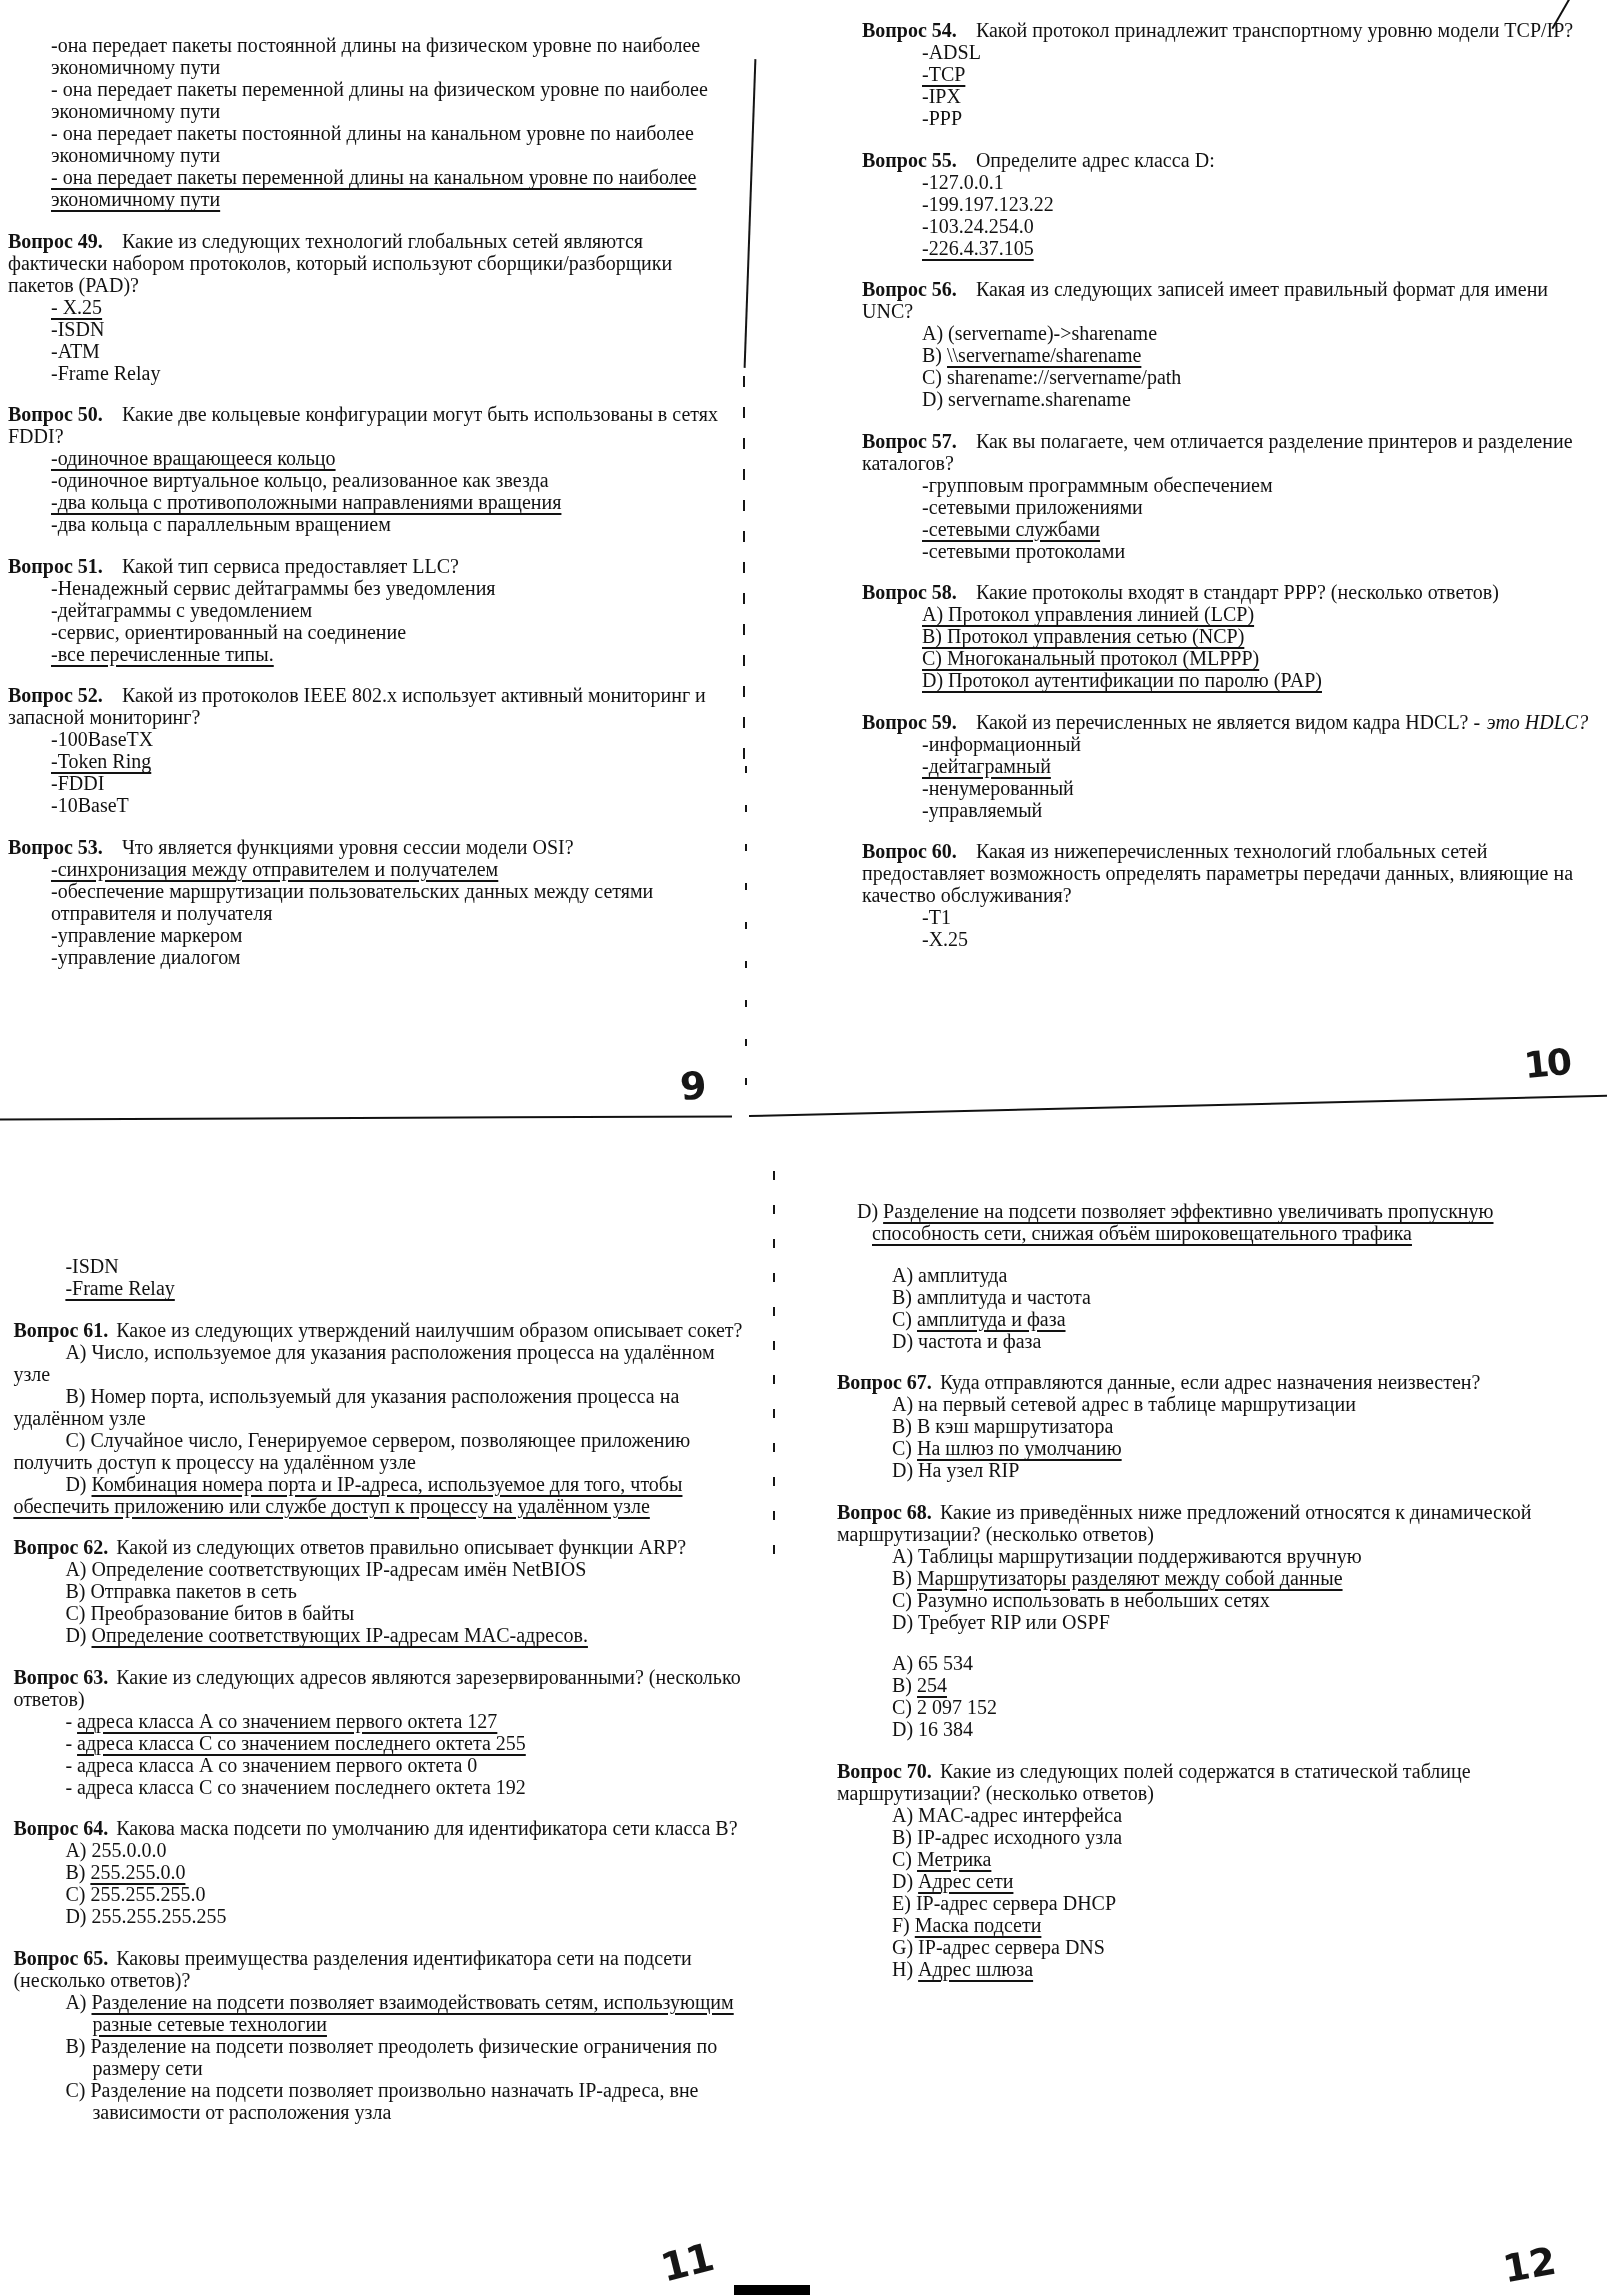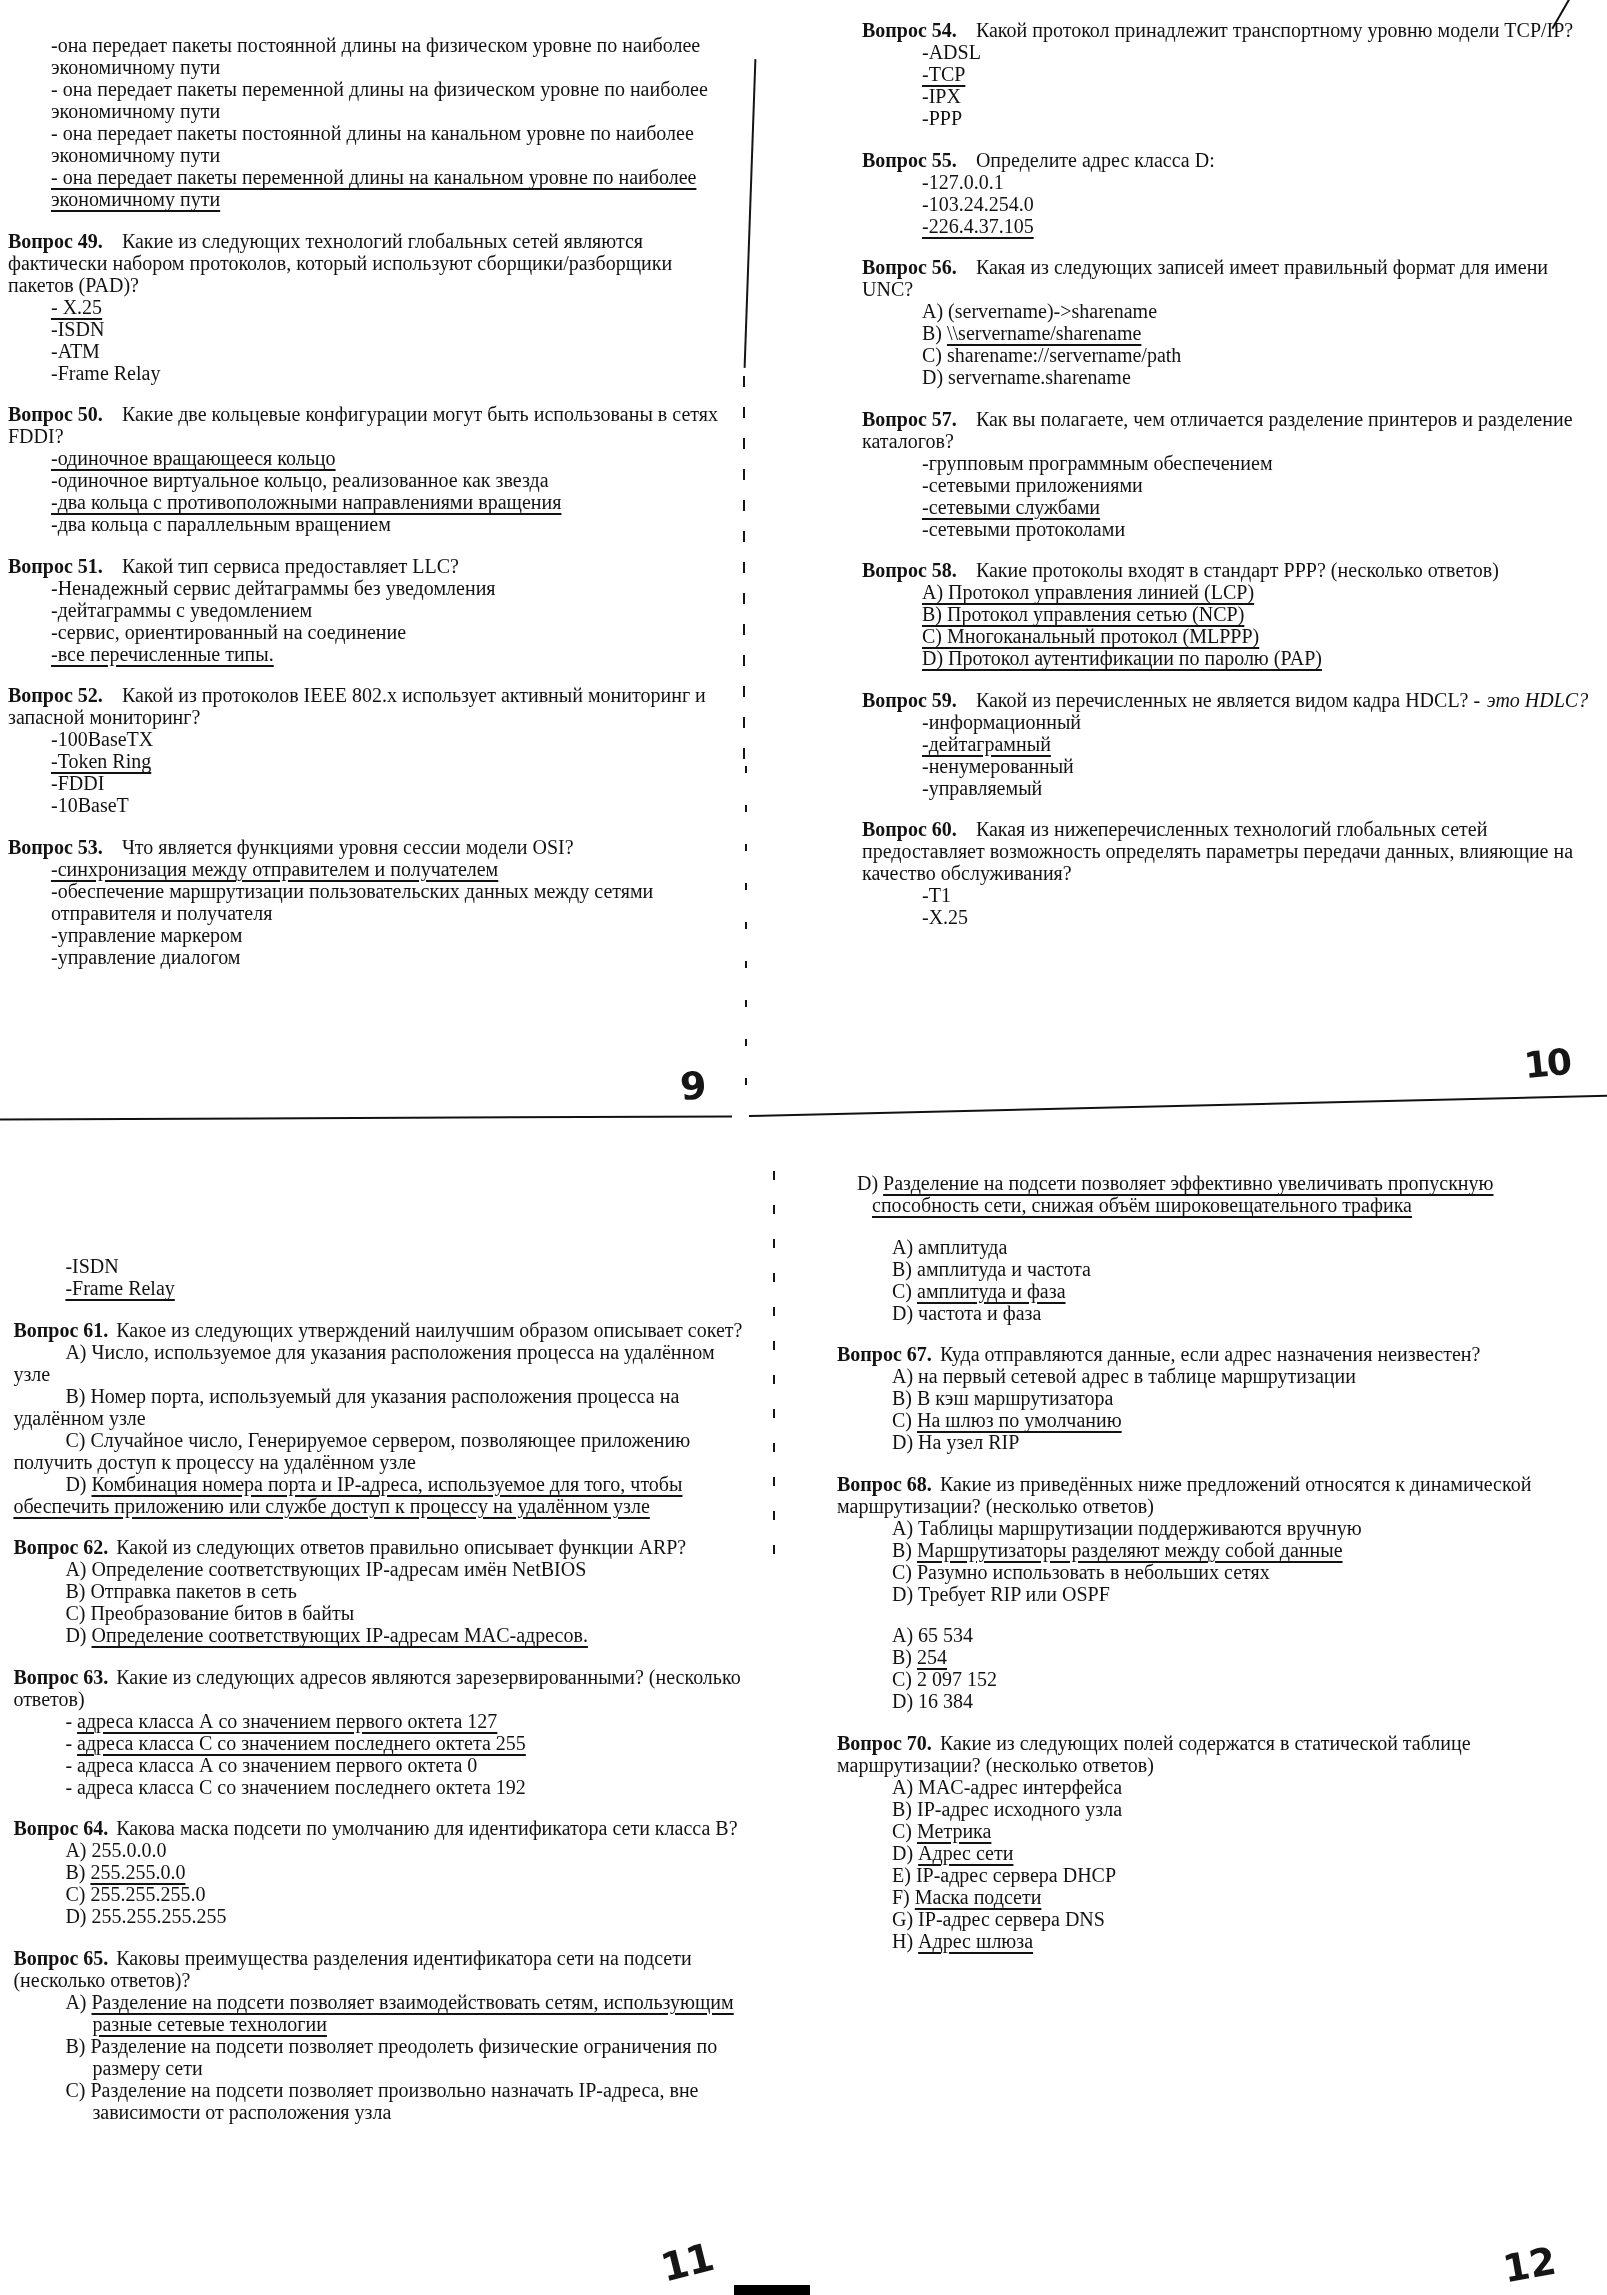--- a/index.html
+++ b/index.html
@@ -93,20 +93,21 @@
     <div class="qh"><b class="qn">Вопрос 54.</b><span>Какой протокол принадлежит транспортному уровню модели TCP/IP?</span></div>
     <div class="opt"><span>-ADSL</span></div>
     <div class="opt"><span class="u">-TCP</span></div>
     <div class="opt"><span>-IPX</span></div>
     <div class="opt"><span>-PPP</span></div>
   </div>
 
   <div class="q">
     <div class="qh"><b class="qn">Вопрос 55.</b><span>Определите адрес класса D:</span></div>
     <div class="opt"><span>-127.0.0.1</span></div>
+    <div class="opt"><span>-199.197.123.22</span></div>
     <div class="opt"><span>-103.24.254.0</span></div>
     <div class="opt"><span class="u">-226.4.37.105</span></div>
   </div>
 
   <div class="q">
     <div class="qh"><b class="qn">Вопрос 56.</b><span>Какая из следующих записей имеет правильный формат для имени UNC?</span></div>
     <div class="opt"><span>A) (servername)-&gt;sharename</span></div>
     <div class="opt"><span>B) </span><span class="u">\\servername/sharename</span></div>
     <div class="opt"><span>C) sharename://servername/path</span></div>
     <div class="opt"><span>D) servername.sharename</span></div>
@@ -182,21 +183,21 @@
   </div>
 
   <div class="q">
     <div class="qh"><b class="qn">Вопрос 65.</b><span>Каковы преимущества разделения идентификатора сети на подсети (несколько ответов)?</span></div>
     <div class="opt hang"><span>A) </span><span class="u">Разделение на подсети позволяет взаимодействовать сетям, использующим разные сетевые технологии</span></div>
     <div class="opt hang"><span>B) Разделение на подсети позволяет преодолеть физические ограничения по размеру сети</span></div>
     <div class="opt hang"><span>C) Разделение на подсети позволяет произвольно назначать IP-адреса, вне зависимости от расположения узла</span></div>
   </div>
 </section>
 
-<section class="page" id="p12" style="left:837px;top:1172px;width:751px;">
+<section class="page" id="p12" style="left:837px;top:1200px;width:751px;">
   <div class="blk">
     <div class="opt hang"><span>D) </span><span class="u">Разделение на подсети позволяет эффективно увеличивать пропускную способность сети, снижая объём широковещательного трафика</span></div>
   </div>
 
   <div class="q">
     <div class="opt"><span>A) амплитуда</span></div>
     <div class="opt"><span>B) амплитуда и частота</span></div>
     <div class="opt"><span>C) </span><span class="u">амплитуда и фаза</span></div>
     <div class="opt"><span>D) частота и фаза</span></div>
   </div>

